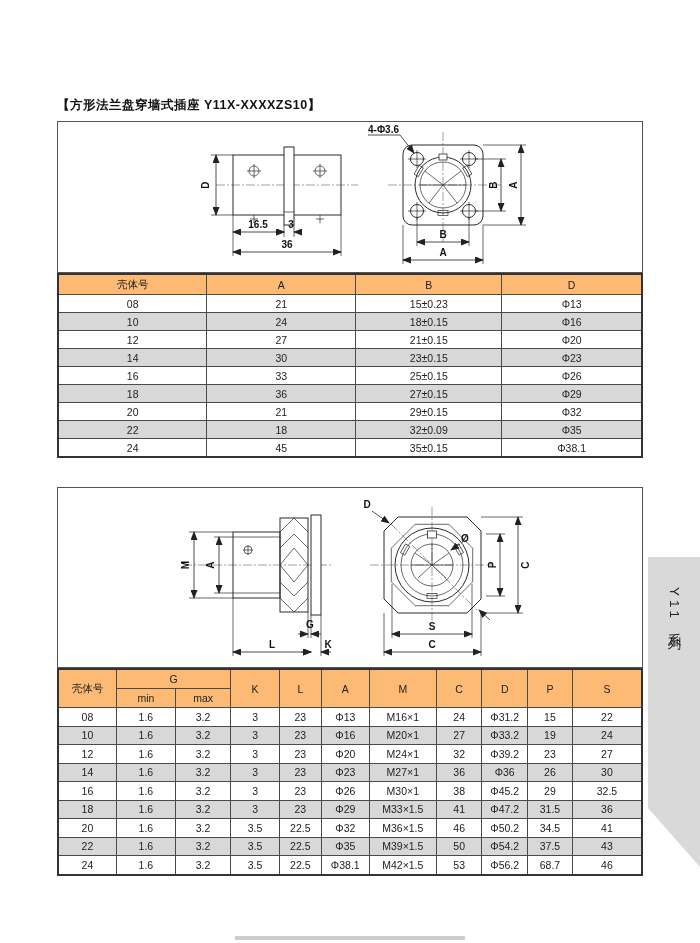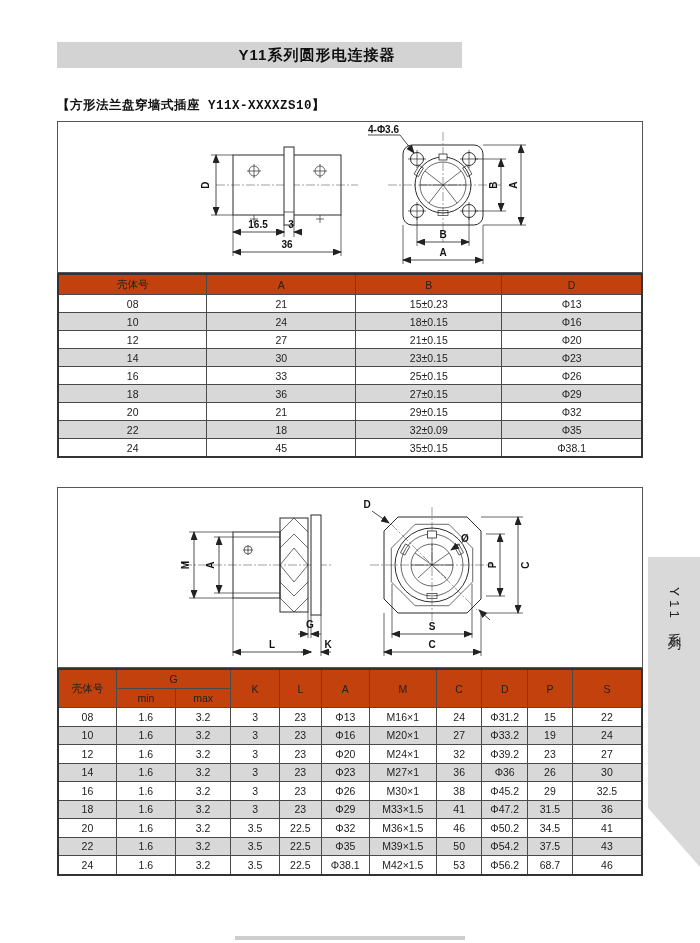--- a/index.html
+++ b/index.html
@@ -3,33 +3,33 @@
 <meta charset="utf-8">
 <style>
   html,body{margin:0;padding:0;background:#ffffff;}
   body{font-family:"Liberation Sans","DejaVu Sans",sans-serif;color:#1a1a1a;}
   #page{position:relative;width:700px;height:943px;background:#ffffff;overflow:hidden;}
 
   .title-bar{position:absolute;left:57px;top:42px;width:405px;height:26px;background:#d3d3d3;
     display:flex;align-items:center;justify-content:center;padding-left:115px;box-sizing:border-box;}
   .title-bar span{font-size:15px;font-weight:bold;letter-spacing:1px;color:#111;}
 
-  .section-heading{position:absolute;left:57px;font-size:12.5px;font-weight:bold;color:#111;letter-spacing:.5px;font-family:Liberation Mono, monospace;}
+  .section-heading{position:absolute;left:57px;font-size:12.5px;font-weight:bold;color:#111;letter-spacing:.5px;}
   .s1{top:97px;} .s2{top:464px;}
 
   .fig-box{position:absolute;left:57px;width:586px;border:1px solid #555;background:#fff;box-sizing:border-box;}
   .fig1{top:121px;height:152px;} .fig2{top:487px;height:181px;}
   .fig-box svg{display:block;}
 
   .data-table{position:absolute;left:57px;width:586px;border-collapse:collapse;table-layout:fixed;
     border:2px solid #333;}
   .t1{top:273px;} .t2{top:668px;}
   .data-table th,.data-table td{border:1px solid #4a4a4a;text-align:center;vertical-align:middle;
     font-size:10.5px;font-weight:normal;color:#222;padding:0 1px;overflow:hidden;white-space:nowrap;}
-  .data-table thead th{background:#c2410c;height:18px;}
+  .data-table thead th{background:#fdba74;height:18px;}
   .t1 thead th{height:19px;}
   .t1 tbody td{height:17px;background:#fff;}
   .t2 tbody td{height:17.5px;background:#fff;}
   .data-table tbody tr:nth-child(even) td{background:#d8d8d8;}
 
   .side-tab{position:absolute;left:648px;top:557px;width:52px;height:310px;background:#d9d9d9;
     clip-path:polygon(0 0,100% 0,100% 100%,0 81%);}
   .side-tab span{position:absolute;left:50%;top:30px;transform:translateX(-50%);
     writing-mode:vertical-rl;font-size:13.5px;letter-spacing:4px;color:#222;}
 
@@ -40,23 +40,20 @@
   .thin{stroke:#2a2a2a;stroke-width:.7;fill:none;}
   .dim{stroke:#222;stroke-width:.8;fill:none;}
   .cl{stroke:#777;stroke-width:.7;fill:none;stroke-dasharray:9 2 2 2;}
   svg text{font-family:"Liberation Sans","DejaVu Sans",sans-serif;font-size:10px;font-weight:bold;fill:#111;}
 </style>
 </head>
 <body>
 
 <div id="page">
 
-  <div class="title-bar">
-    <span>Y11系列圆形电连接器</span>
-  </div>
 
   <div class="section-heading s1">【方形法兰盘穿墙式插座 Y11X-XXXXZS10】</div>
 
   <div class="fig-box fig1">
     <svg width="586" height="150" viewBox="0 0 586 150">
       <defs>
         <marker id="f1e" markerWidth="9" markerHeight="7" refX="8" refY="3.5" orient="auto" markerUnits="userSpaceOnUse">
             <path d="M0 0 L9 3.5 L0 7 Z" fill="#222"></path>
           </marker>
         <marker id="f1s" markerWidth="9" markerHeight="7" refX="1" refY="3.5" orient="auto" markerUnits="userSpaceOnUse">

